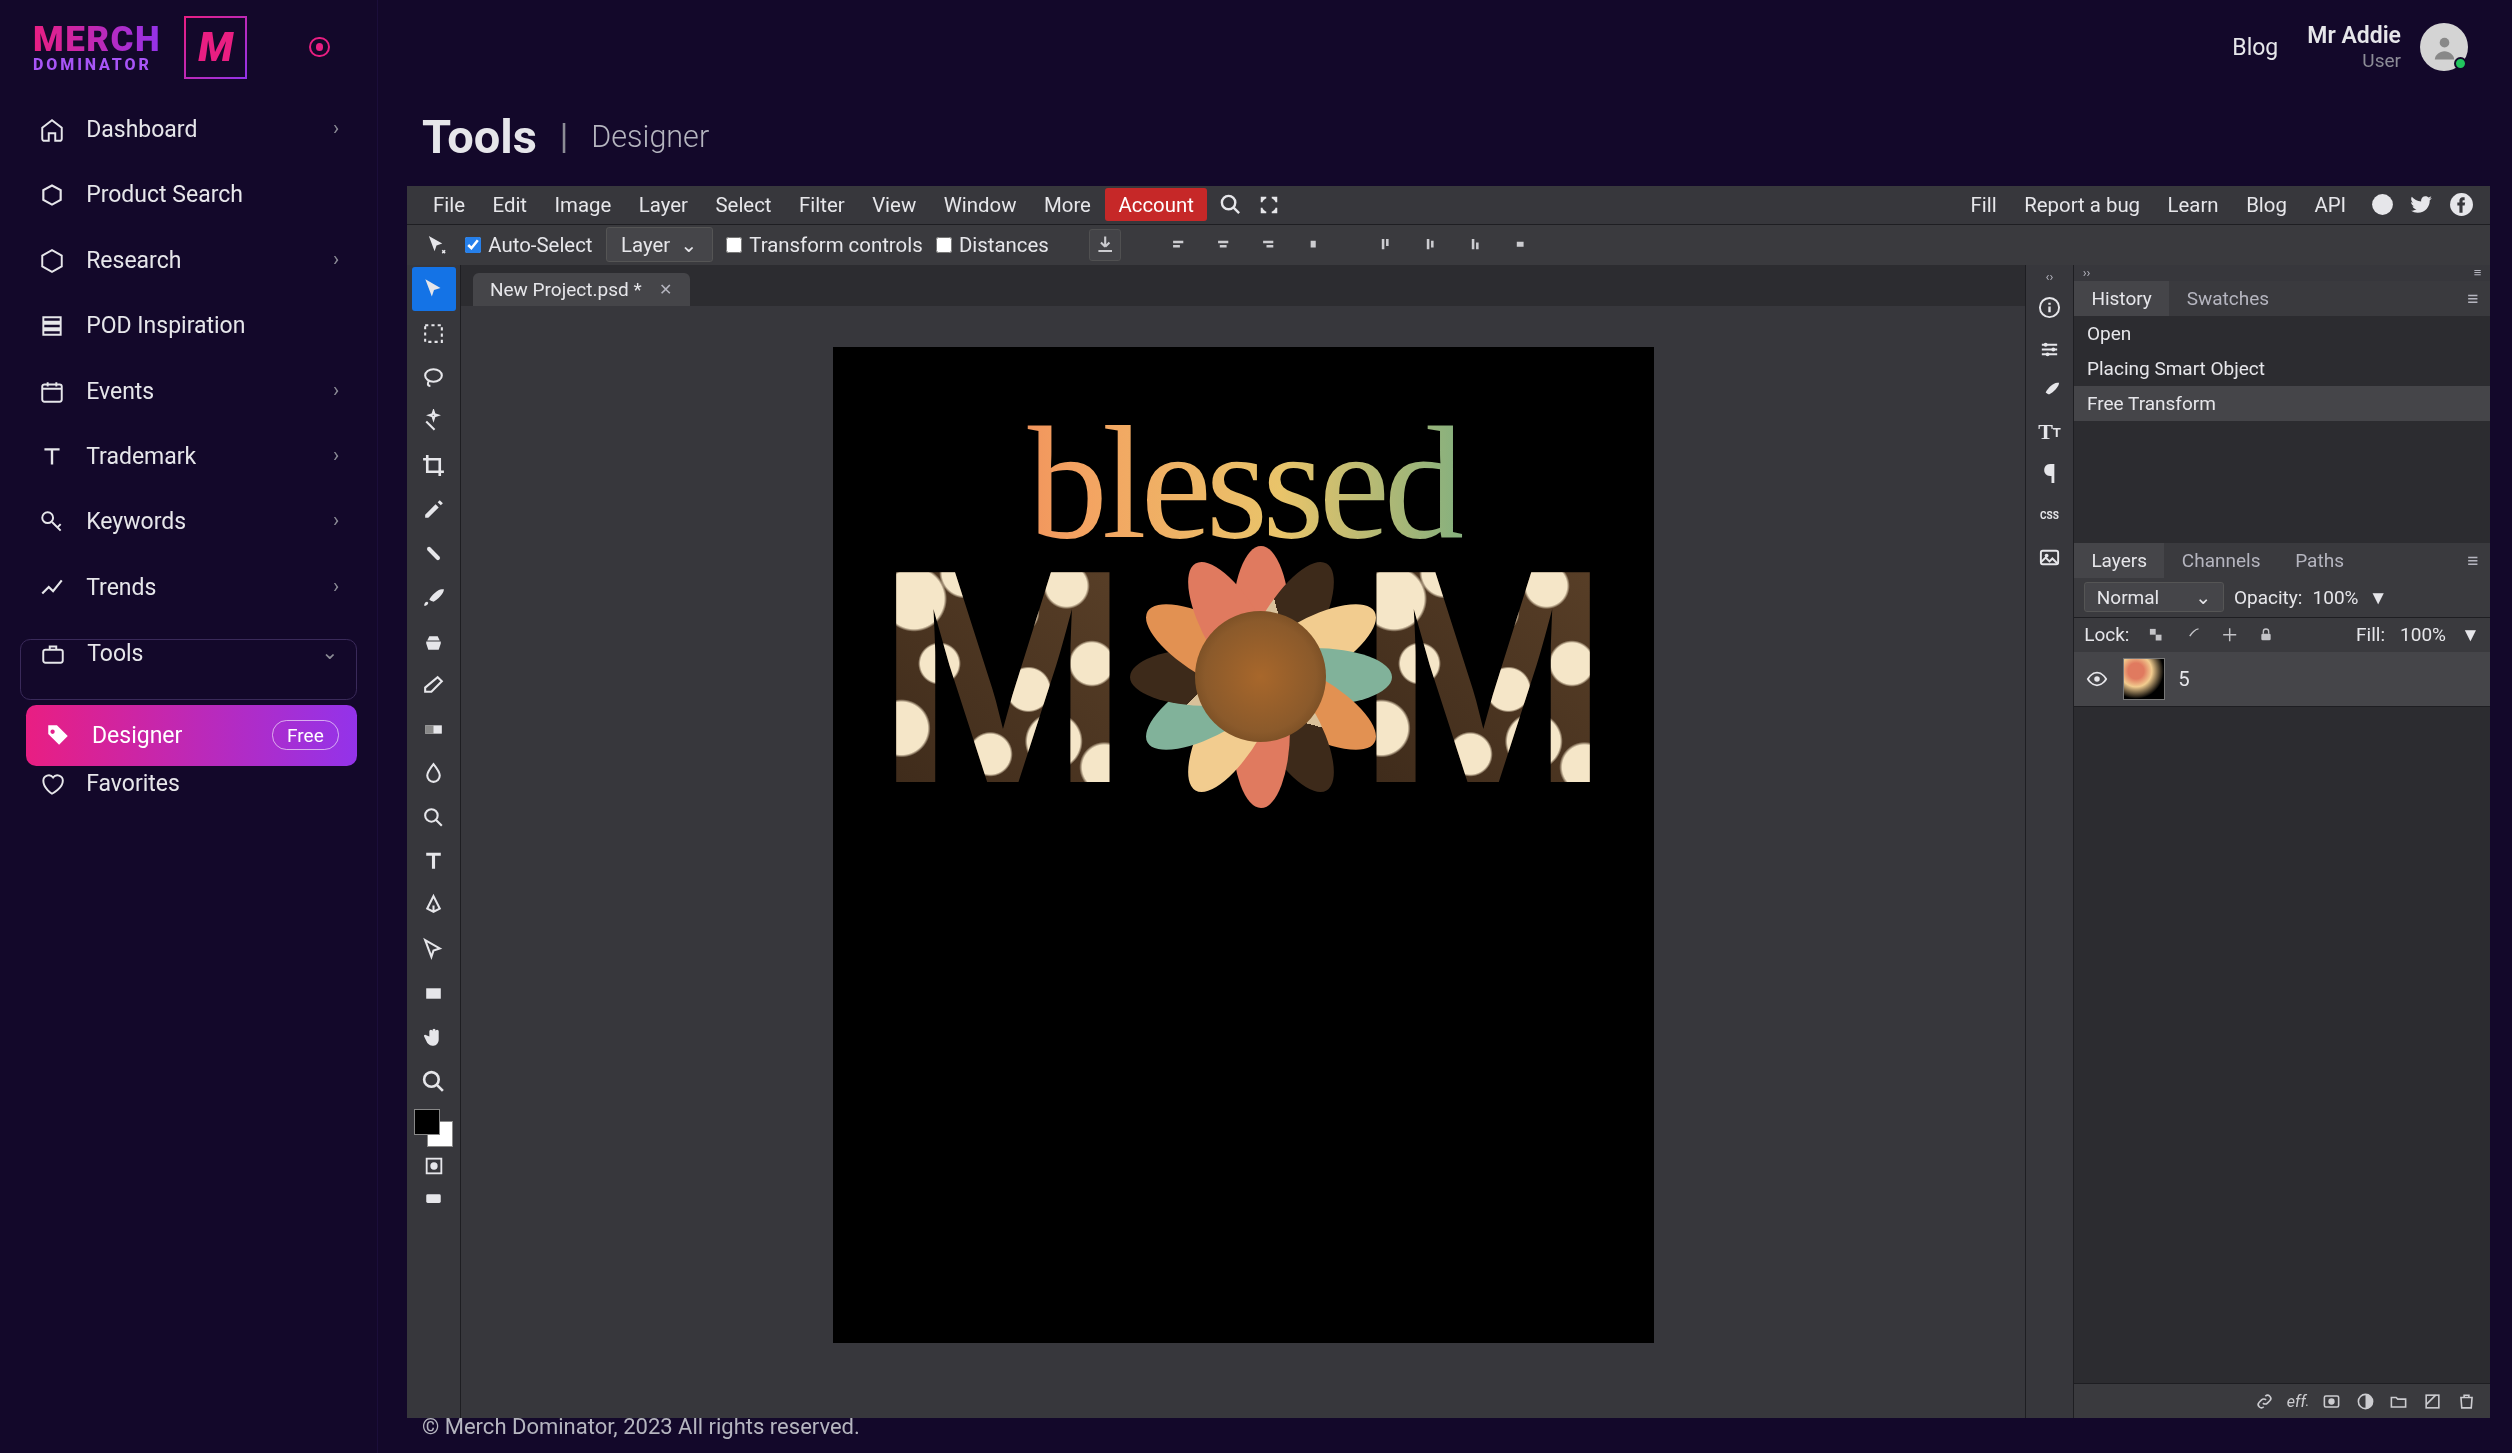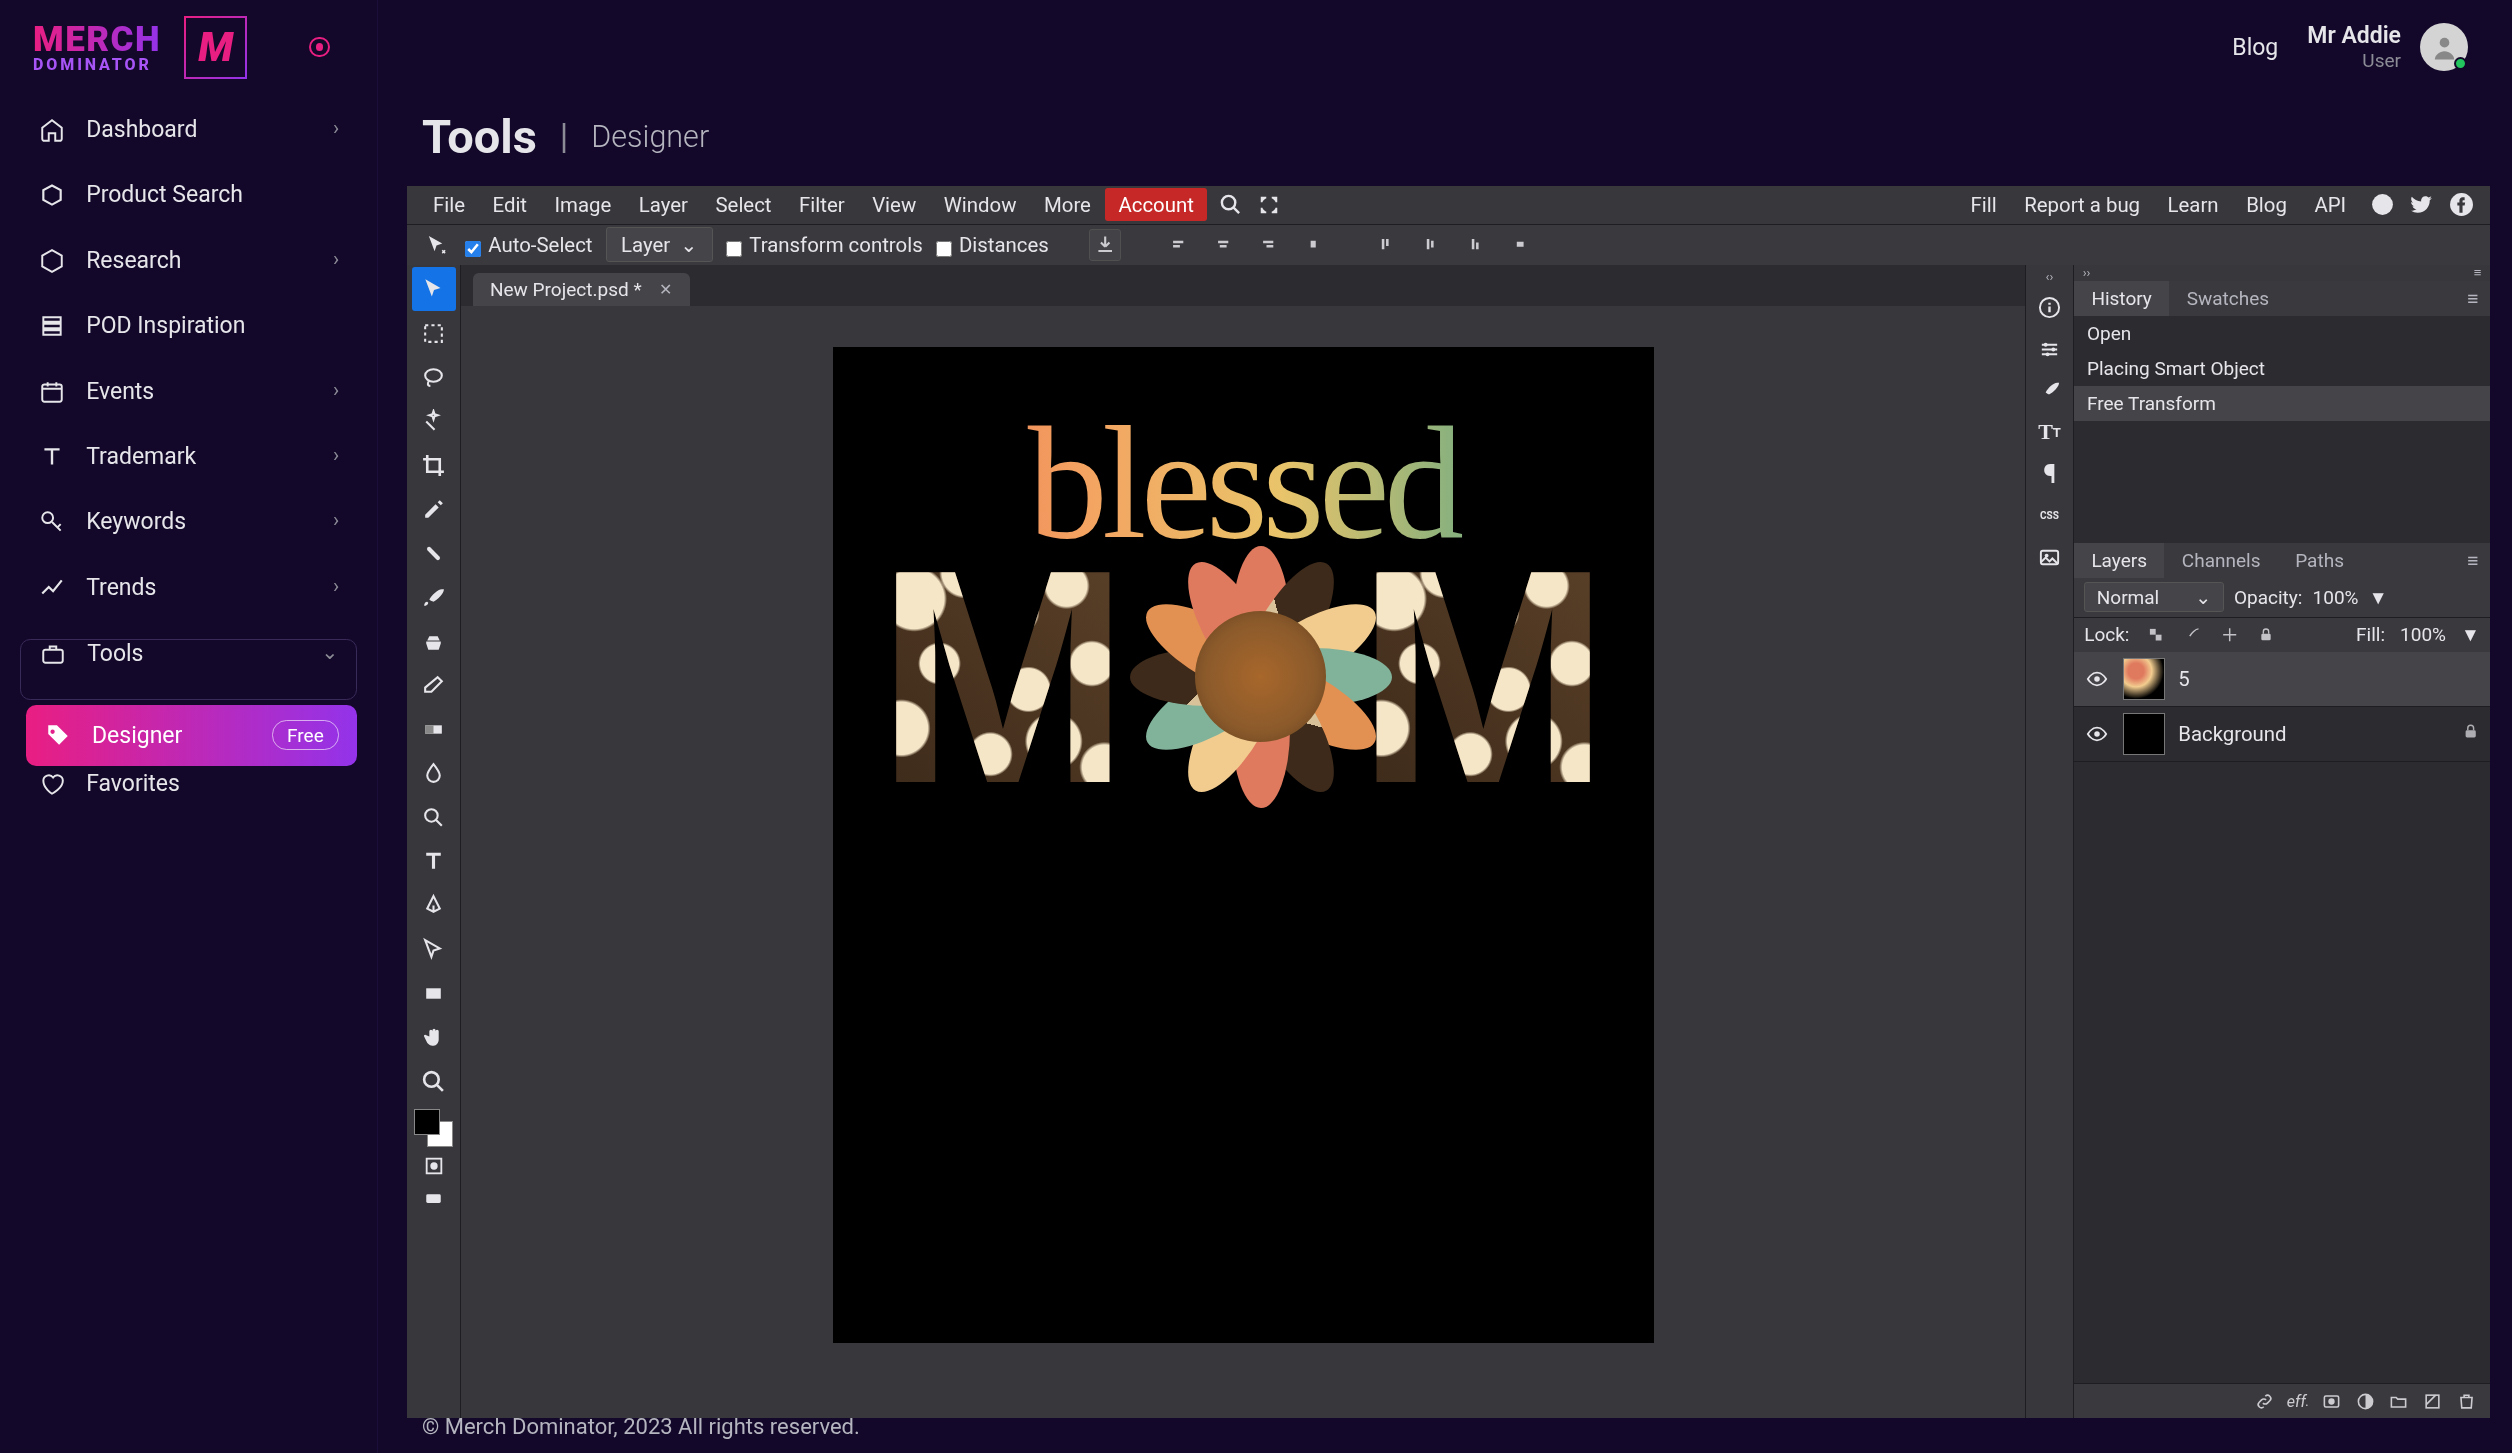--- a/index.html
+++ b/index.html
@@ -58,21 +58,21 @@
   .crumb-sub{font-size:30.5px;color:var(--text-dim);font-weight:300}
   
   .editor{flex:1;margin:0 22px 36px 29px;display:flex;flex-direction:column;min-height:0}
   .menubar{height:38px;background:var(--panel);display:flex;align-items:center;padding:0 13px;font-size:20.4px;gap:1.5px}
   .menu-item{padding:4.4px 13px;border-radius:2.9px;cursor:pointer;color:var(--text)}
   .menu-item.red{background:var(--red);color:#fff}
   .menu-spacer{flex:1}
   .menu-icon{width:32px;height:32px;display:flex;align-items:center;justify-content:center;margin-left:5.8px;cursor:pointer}
   .optbar{height:41px;background:var(--panel-mid);display:flex;align-items:center;padding:0 13px;font-size:20.4px;gap:13px;border-top:0.7px solid var(--panel-darker)}
   .opt-tool{width:32px;height:32px;display:flex;align-items:center;justify-content:center}
-  .opt-check{display:flex;align-items:flex-end;gap:7.3px}
+  .opt-check{display:flex;align-items:center;gap:7.3px}
   .opt-check input{width:16px;height:16px;accent-color:#2680eb}
   .opt-select{background:var(--panel-light);padding:4.4px 14.5px;border-radius:2.9px;display:flex;align-items:center;gap:10.2px;cursor:pointer;border:0.7px solid #555}
   .opt-icon{width:32px;height:32px;display:flex;align-items:center;justify-content:center;cursor:pointer;opacity:.85}
   .opt-icon.boxed{background:var(--panel-light);border:0.7px solid #555;border-radius:2.9px}
   .spacer-sm{width:14.5px}
   .workspace{flex:1;display:flex;min-height:0}
   .toolstrip{width:54px;background:var(--panel);display:flex;flex-direction:column;align-items:center;padding:2.9px 0;gap:0;border-right:0.7px solid var(--panel-darker)}
   .tool-btn{width:44px;height:44px;display:flex;align-items:center;justify-content:center;cursor:pointer;border-radius:2.9px;position:relative}
   .tool-btn.active{background:#1473e6}
   .color-swatches{width:44px;height:44px;position:relative;margin-top:2.9px}
@@ -649,34 +649,20 @@
                 <div class="layer-row sel">
                   <span class="vis">
                       <svg viewBox="0 0 24 24" width="22" height="22">
                         <path d="M2 12s4-7 10-7 10 7 10 7-4 7-10 7S2 12 2 12z" fill="none" stroke="currentColor" stroke-width="2"></path>
                         <circle cx="12" cy="12" r="3"></circle>
                       </svg>
                     </span>
                   <div class="thumb img"></div>
                   <span>5</span>
                 </div>
-                <div class="layer-row">
-                  <span class="vis">
-                      <svg viewBox="0 0 24 24" width="22" height="22">
-                        <path d="M2 12s4-7 10-7 10 7 10 7-4 7-10 7S2 12 2 12z" fill="none" stroke="currentColor" stroke-width="2"></path>
-                        <circle cx="12" cy="12" r="3"></circle>
-                      </svg>
-                    </span>
-                  <div class="thumb"></div>
-                  <span>Background</span>
-                  <span class="lock"><svg viewBox="0 0 24 24" width="17.4" height="17.4">
-                        <rect x="5" y="10" width="14" height="10" rx="2"></rect>
-                        <path d="M8 10V7a4 4 0 018 0v3" fill="none" stroke="currentColor" stroke-width="2"></path>
-                      </svg></span>
-                </div>
               </div>
               <div class="layer-footer">
                 <span class="lf-ico">
                     <svg viewBox="0 0 24 24" width="19" height="19">
                       <path d="M10 14a4 4 0 005.7 0l3-3a4 4 0 00-5.7-5.7M14 10a4 4 0 00-5.7 0l-3 3a4 4 0 005.7 5.7" fill="none" stroke="currentColor" stroke-width="2"></path>
                     </svg>
                   </span>
                 <span class="lf-ico" style="font-style:italic;font-size:16px">eff<sub>.</sub></span>
                 <span class="lf-ico">
                     <svg viewBox="0 0 24 24" width="19" height="19">

